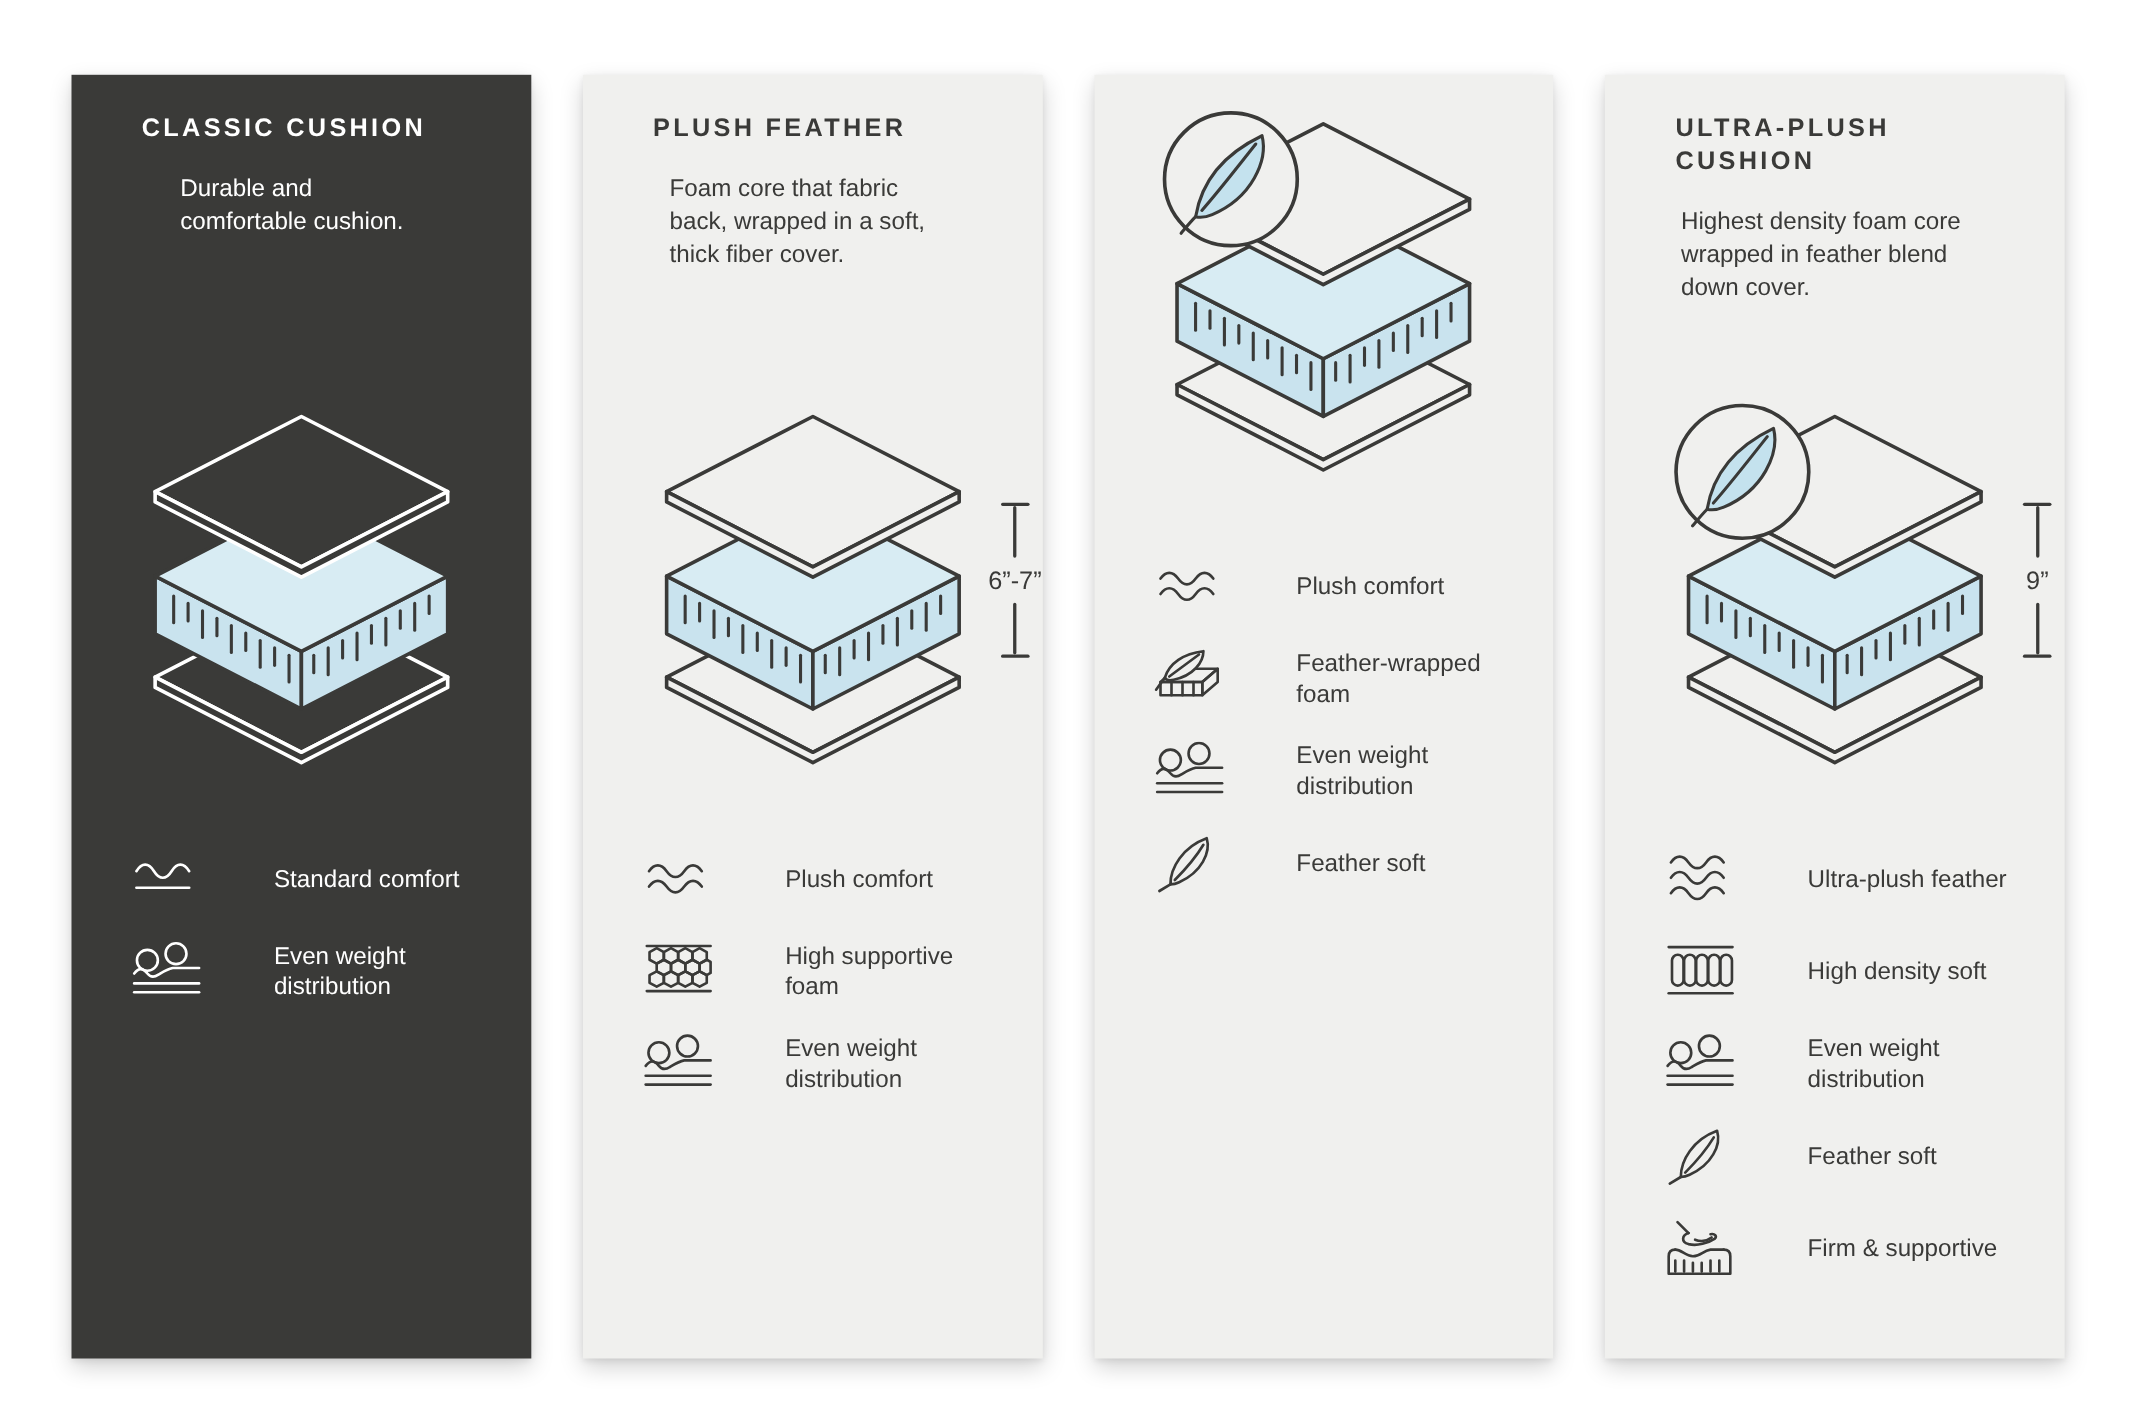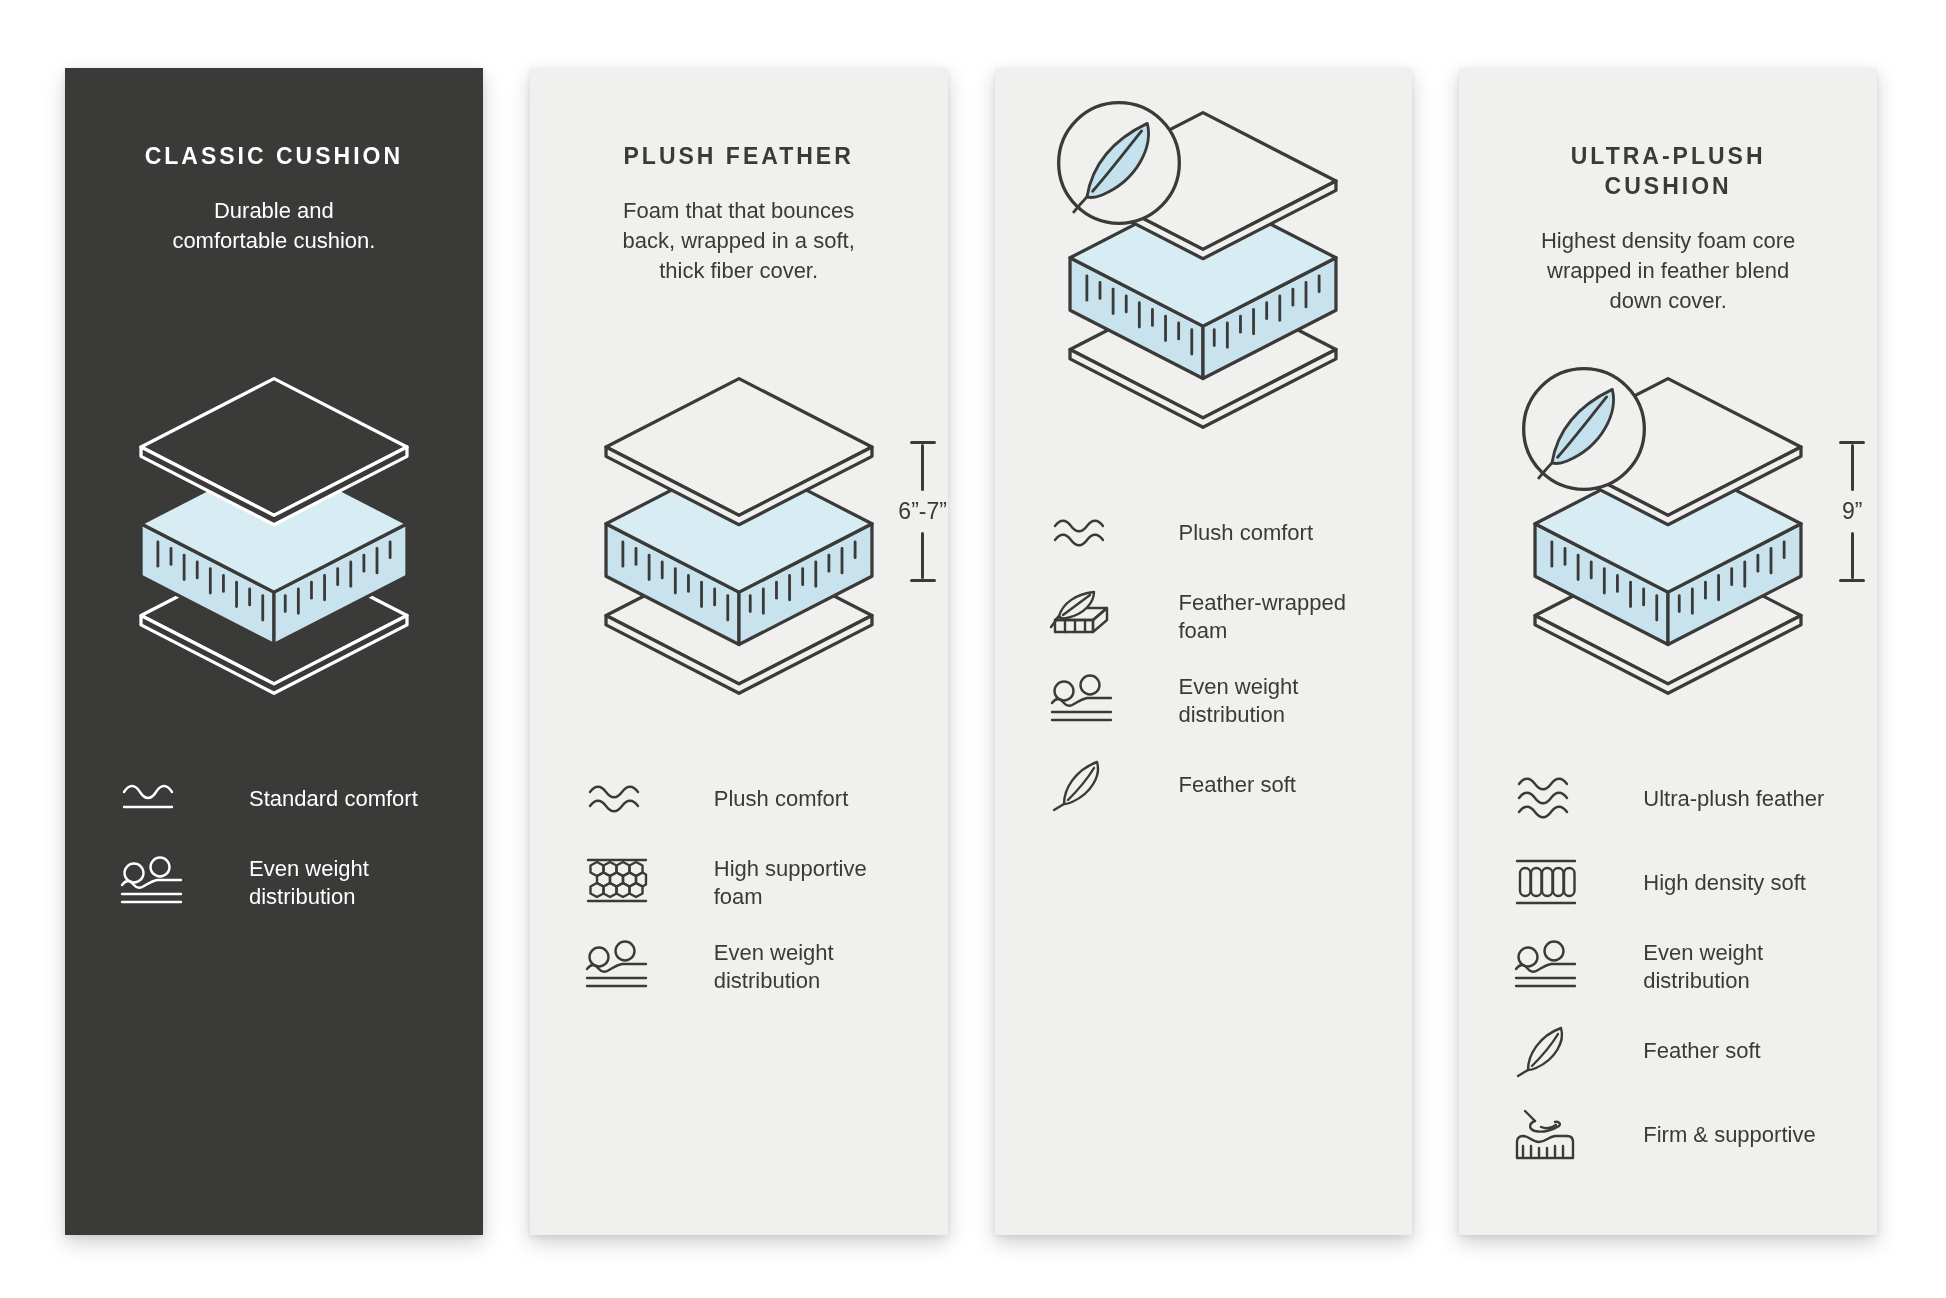--- a/index.html
+++ b/index.html
@@ -23,21 +23,21 @@
     flex:1 1 0;
     box-sizing:border-box;
     box-shadow:0 8px 20px rgba(0,0,0,.18), 0 2px 6px rgba(0,0,0,.08);
     color:var(--text);
     display:flex;flex-direction:column;
     background:var(--card-bg);
   }
   .card.dark{--card-bg:#3a3a38;--text:#ffffff;--slab-stroke:#ffffff;}
   .card.light{--card-bg:#f0f0ee;--text:#3a3a38;--slab-stroke:#3a3a38;}
 
-  .card-head{height:266px;box-sizing:border-box;padding-top:74px;text-align:center;}
+  .card-head{height:266px;box-sizing:border-box;padding-top:34px;text-align:left;}
   .card-title{
     margin:0 auto;max-width:290px;
     font-size:23px;font-weight:bold;letter-spacing:3px;line-height:1.3;
   }
   .card-desc{
     margin:24px auto 0;
     font-size:22px;line-height:1.36;
   }
   .c0 .card-desc{max-width:220px;}
   .c1 .card-desc{max-width:260px;}
@@ -56,21 +56,21 @@
   .cushion .foam-top{fill:var(--foam-top);stroke:var(--ink);}
   .cushion .foam-side{fill:var(--foam-side);stroke:var(--ink);}
   .cushion .ticks line{stroke:var(--ink);stroke-width:3;stroke-linecap:round;}
 
   .badge{position:absolute;left:0px;top:-10px;width:132px;height:132px;}
   .badge circle{fill:var(--card-bg);stroke:var(--ink);stroke-width:3.5;}
   .badge .feather-body{fill:var(--feather-fill);stroke:var(--ink);stroke-width:3;stroke-linejoin:round;}
   .badge .feather-line{fill:none;stroke:var(--ink);stroke-width:3;stroke-linecap:round;}
 
   .measure{
-    position:absolute;right:-56px;top:68px;width:44px;
+    position:absolute;right:-56px;top:84px;width:44px;
     display:flex;flex-direction:column;align-items:center;
     color:var(--text);
   }
   .measure .cap{width:26px;height:3px;background:currentColor;border-radius:2px;}
   .measure .seg{width:3px;height:47px;background:currentColor;border-radius:2px;}
   .measure-label{margin:7px 0;font-size:23px;white-space:nowrap;}
 
   .features{
     list-style:none;margin:0;padding:40px 26px 0 54px;
   }
@@ -150,21 +150,21 @@
             </svg>
           </span>
           <span class="f-label">Even weight distribution</span>
         </li>
       </ul>
   </section>
 
   <section class="card light c1">
     <div class="card-head">
       <h2 class="card-title">PLUSH FEATHER</h2>
-      <p class="card-desc">Foam that that bounces back, wrapped in a soft, thick fiber cover.</p>
+      <p class="card-desc">Foam core that fabric back, wrapped in a soft, thick fiber cover.</p>
     </div>
     <div class="illus">
       <div class="cushion-wrap">
           <svg class="cushion" viewBox="0 0 320 346">
     <path class="slab-top" d="M160 186 L302 259 L160 332 L18 259 Z"></path>
     <path class="slab-side" d="M18 259 L160 332 L302 259 L302 269 L160 342 L18 269 Z"></path>
     <path class="foam-side" d="M18 161 L160 234 L160 290 L18 217 Z"></path>
     <path class="foam-side" d="M302 161 L160 234 L160 290 L302 217 Z"></path>
     <path class="foam-top" d="M160 88 L302 161 L160 234 L18 161 Z"></path>
     <g class="ticks ticks-left">

